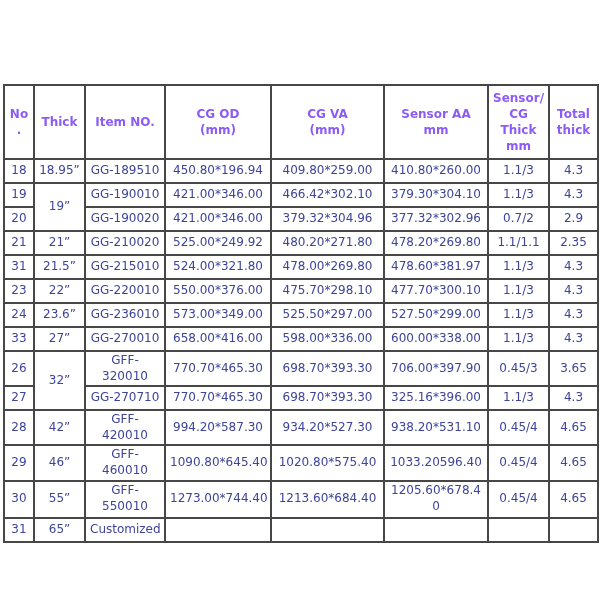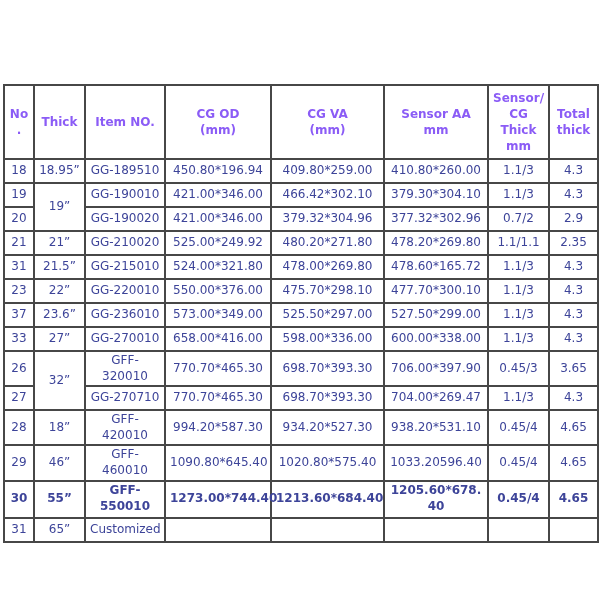--- a/index.html
+++ b/index.html
@@ -40,21 +40,21 @@
     font-size: 12px;
     line-height: 1.35;
   }
   table.spec td {
     color: #3d4499;
     font-size: 12px;
     line-height: 1.3;
   }
   thead tr { height: 74px; }
   tbody tr { height: 24px; margin-left: 32px; }
-  tbody tr.tall { height: 37px; font-weight: bold; }
+  tbody tr.tall { height: 37px; }
   td.wrap { overflow-wrap: anywhere; }
 </style>
 </head>
 <body>
 
 <div class="canvas">
   <table class="spec">
     <colgroup>
       <col style="width:30px">
         <col style="width:51px">
@@ -124,36 +124,36 @@
         <td>478.20*269.80</td>
         <td>1.1/1.1</td>
         <td>2.35</td>
       </tr>
       <tr>
         <td>31</td>
         <td>21.5”</td>
         <td>GG-215010</td>
         <td>524.00*321.80</td>
         <td>478.00*269.80</td>
-        <td>478.60*165.72</td>
+        <td>478.60*381.97</td>
         <td>1.1/3</td>
         <td>4.3</td>
       </tr>
       <tr>
         <td>23</td>
         <td>22”</td>
         <td>GG-220010</td>
         <td>550.00*376.00</td>
         <td>475.70*298.10</td>
         <td>477.70*300.10</td>
         <td>1.1/3</td>
         <td>4.3</td>
       </tr>
       <tr>
-        <td>37</td>
+        <td>24</td>
         <td>23.6”</td>
         <td>GG-236010</td>
         <td>573.00*349.00</td>
         <td>525.50*297.00</td>
         <td>527.50*299.00</td>
         <td>1.1/3</td>
         <td>4.3</td>
       </tr>
       <tr>
         <td>33</td>
@@ -173,27 +173,27 @@
         <td>698.70*393.30</td>
         <td>706.00*397.90</td>
         <td>0.45/3</td>
         <td>3.65</td>
       </tr>
       <tr>
         <td>27</td>
         <td>GG-270710</td>
         <td>770.70*465.30</td>
         <td>698.70*393.30</td>
-        <td>704.00*269.47</td>
+        <td>325.16*396.00</td>
         <td>1.1/3</td>
         <td>4.3</td>
       </tr>
       <tr>
         <td>28</td>
-        <td>18”</td>
+        <td>42”</td>
         <td>GFF-420010</td>
         <td>994.20*587.30</td>
         <td>934.20*527.30</td>
         <td>938.20*531.10</td>
         <td>0.45/4</td>
         <td>4.65</td>
       </tr>
       <tr>
         <td>29</td>
         <td>46”</td>

